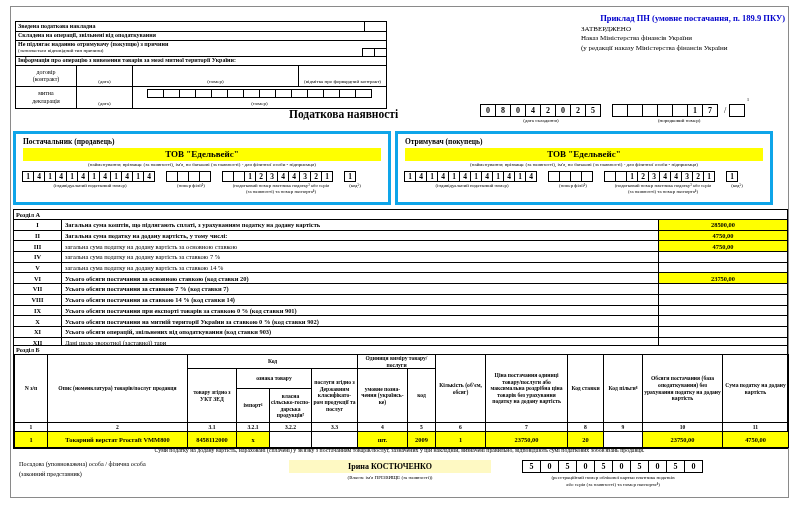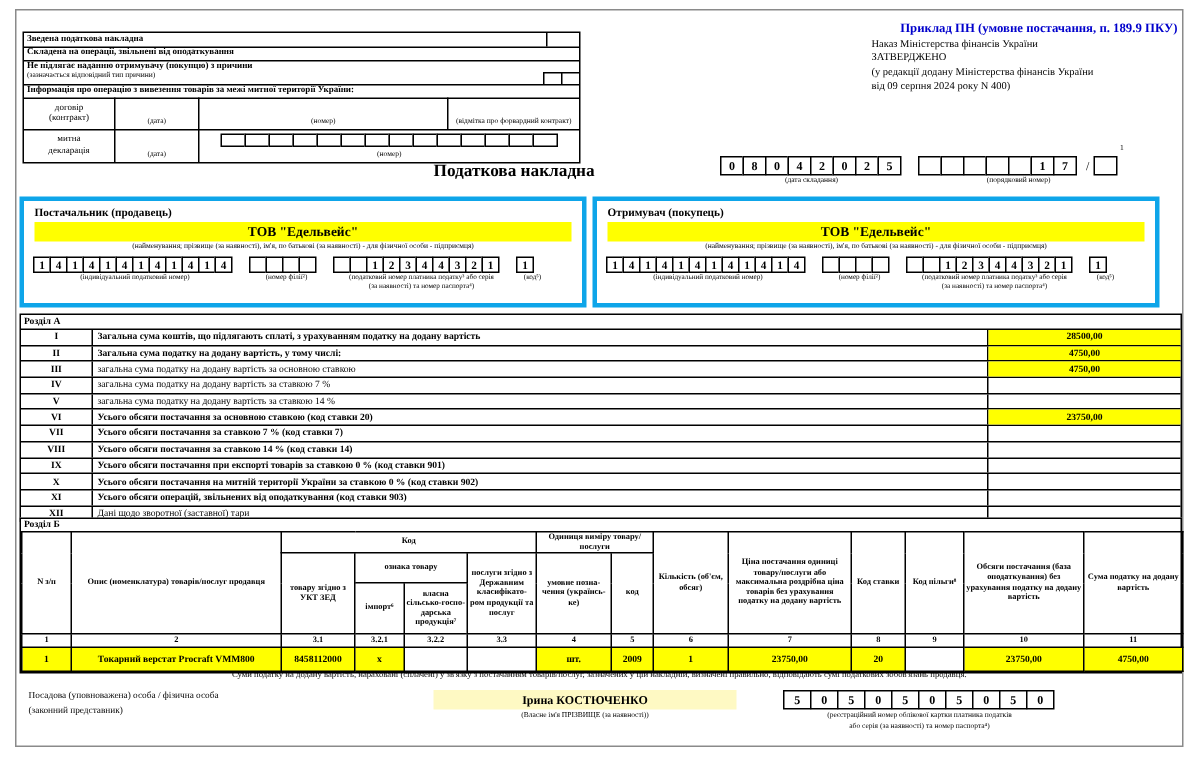--- a/index.html
+++ b/index.html
@@ -171,28 +171,27 @@
               <span class="md-cell"></span>
             </div>
           <div class="tl-cap">(номер)</div>
         </div>
       </div>
     </div>
 
     <div class="tr-hdr">
       <div class="example-title">Приклад ПН (умовне постачання, п. 189.9 ПКУ)</div>
       <div class="approved">
+          <div>ЗАТВЕРДЖЕНО</div>
           <div>Наказ Міністерства фінансів України</div>
-          <div>ЗАТВЕРДЖЕНО</div>
-          <div>(у редакції додану Міністерства фінансів України</div>
-          <div>від 09 серпня 2024 року N 400)</div>
-        </div>
-    </div>
-
-    <div class="pn-title">Податкова накладна</div>
+          <div>(у редакції наказу Міністерства фінансів України</div>
+        </div>
+    </div>
+
+    <div class="pn-title">Податкова наявності</div>
 
     <div class="date-group">
       <div class="digit-strip">
           <span class="dcell hl">0</span>
           <span class="dcell hl">8</span>
           <span class="dcell hl">0</span>
           <span class="dcell hl">4</span>
           <span class="dcell hl">2</span>
           <span class="dcell hl">0</span>
           <span class="dcell hl">2</span>

